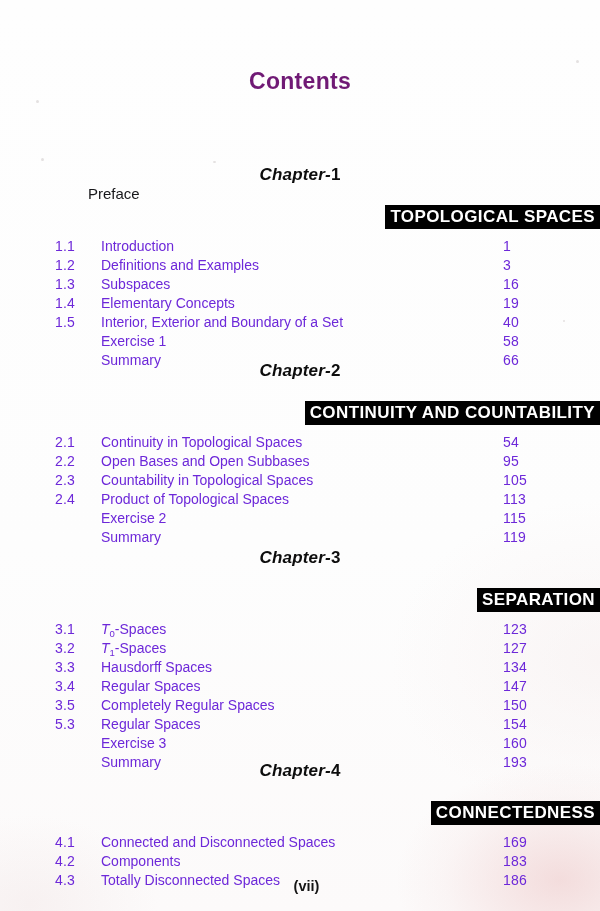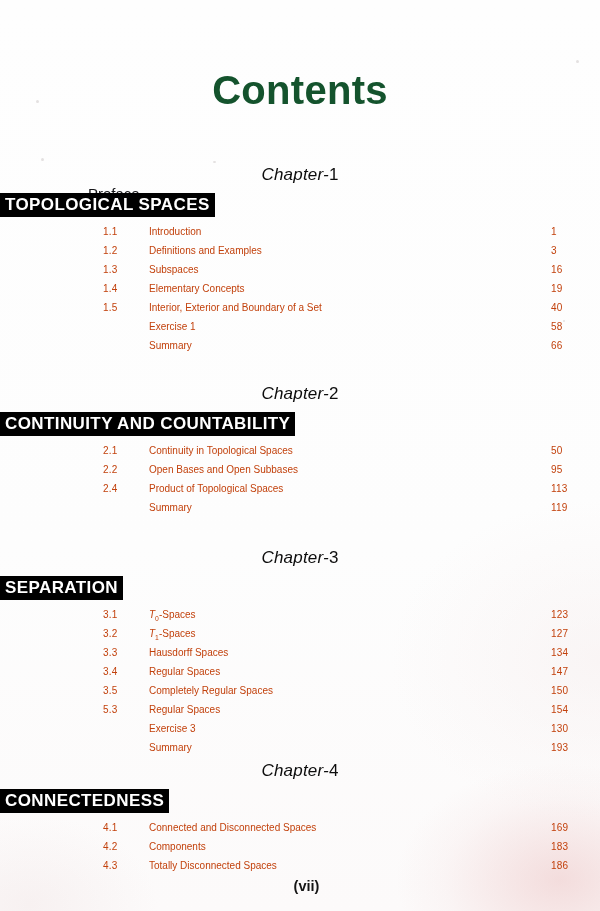--- a/index.html
+++ b/index.html
@@ -33,72 +33,71 @@
     inset: 0;
   }
 
   
   .doc-title {
     position: absolute;
     left: 0;
     right: 0;
     top: 68px;
     text-align: center;
-    font-size: 40px;
+    font-size: 23px;
     font-weight: bold;
     letter-spacing: 0.3px;
-    color: #14532d;
+    color: #701a75;
   }
 
   
   .preface {
     position: absolute;
     left: 88px;
     top: 137px;
     font-size: 15px;
     color: #17171a;
     margin-top: 48px;
   }
 
   
   .chapter { position: absolute; left: 0; right: 0; }
   .chapter-label {
     text-align: center;
     font-size: 17px;
-    font-weight: normal;
+    font-weight: bold;
     font-style: italic;
     color: #0d0d0d;
     letter-spacing: 0.2px;
   }
   .chapter-label .num {
     font-style: normal;
   }
   .chapter-title-wrap {
-    text-align: left;
-    margin-top: 8px;
+    text-align: right;
+    margin-top: 20px;
   }
   .chapter-title {
     display: inline-block;
     background: #000000;
     color: #ffffff;
     font-size: 17px;
     font-weight: bold;
     letter-spacing: 0.4px;
     padding: 3px 5px 4px 5px;
     line-height: 1.02;
   }
 
   
   .toc { margin-top: 9px; }
   .toc-row {
     position: relative;
     height: 19px;
-    font-size: 10px;
-    color: #c2410c;
-    margin-left: 48px;
+    font-size: 14px;
+    color: #6d28d9;
   }
   .toc-num {
     position: absolute;
     left: 55px;
     top: 0;
     width: 40px;
     letter-spacing: 0.2px;
   }
   .toc-label {
     position: absolute;
@@ -189,38 +188,48 @@
             <span class="toc-label">Exercise 1</span>
             <span class="toc-page">58</span>
           </div>
           <div class="toc-row">
             <span class="toc-num"></span>
             <span class="toc-label">Summary</span>
             <span class="toc-page">66</span>
           </div>
         </div>
       </div>
-      <div class="chapter" style="top: 384px;">
+      <div class="chapter" style="top: 361px;">
         <div class="chapter-label"><span>Chapter-</span><span class="num">2</span></div>
         <div class="chapter-title-wrap"><span class="chapter-title">CONTINUITY AND COUNTABILITY</span></div>
         <div class="toc">
           <div class="toc-row">
             <span class="toc-num">2.1</span>
             <span class="toc-label">Continuity in Topological Spaces</span>
-            <span class="toc-page">50</span>
+            <span class="toc-page">54</span>
           </div>
           <div class="toc-row">
             <span class="toc-num">2.2</span>
             <span class="toc-label">Open Bases and Open Subbases</span>
             <span class="toc-page">95</span>
           </div>
           <div class="toc-row">
+            <span class="toc-num">2.3</span>
+            <span class="toc-label">Countability in Topological Spaces</span>
+            <span class="toc-page">105</span>
+          </div>
+          <div class="toc-row">
             <span class="toc-num">2.4</span>
             <span class="toc-label">Product of Topological Spaces</span>
             <span class="toc-page">113</span>
+          </div>
+          <div class="toc-row">
+            <span class="toc-num"></span>
+            <span class="toc-label">Exercise 2</span>
+            <span class="toc-page">115</span>
           </div>
           <div class="toc-row">
             <span class="toc-num"></span>
             <span class="toc-label">Summary</span>
             <span class="toc-page">119</span>
           </div>
         </div>
       </div>
       <div class="chapter" style="top: 548px;">
         <div class="chapter-label"><span>Chapter-</span><span class="num">3</span></div>
@@ -252,21 +261,21 @@
             <span class="toc-page">150</span>
           </div>
           <div class="toc-row">
             <span class="toc-num">5.3</span>
             <span class="toc-label">Regular Spaces</span>
             <span class="toc-page">154</span>
           </div>
           <div class="toc-row">
             <span class="toc-num"></span>
             <span class="toc-label">Exercise 3</span>
-            <span class="toc-page">130</span>
+            <span class="toc-page">160</span>
           </div>
           <div class="toc-row">
             <span class="toc-num"></span>
             <span class="toc-label">Summary</span>
             <span class="toc-page">193</span>
           </div>
         </div>
       </div>
       <div class="chapter" style="top: 761px;">
         <div class="chapter-label"><span>Chapter-</span><span class="num">4</span></div>

